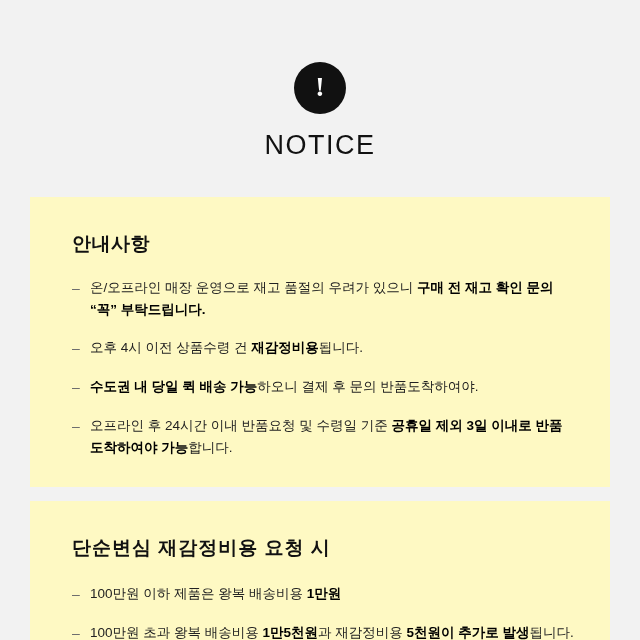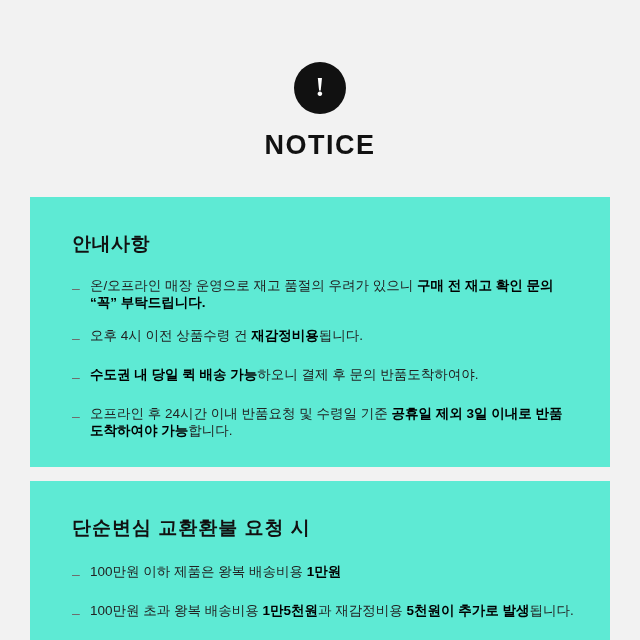--- a/index.html
+++ b/index.html
@@ -40,27 +40,27 @@
     font-size: 28px;
     font-weight: bold;
     line-height: 1;
     font-family: "Liberation Serif", serif;
     position: relative;
     top: -1px;
   }
   .notice-title {
     margin-top: 16px;
     font-size: 27px;
-    font-weight: bold;
+    font-weight: normal;
     letter-spacing: 1.5px;
     color: #111111;
   }
   
   .card {
-    background: #5eead4;
+    background: #fef9c3;
     margin: 0 30px;
     box-sizing: border-box;
     padding: 30px 34px 28px 34px;
   }
   .card.first {
     margin-top: 36px;
   }
   .card.second {
     margin-top: 14px;
     padding-bottom: 34px;
@@ -88,21 +88,21 @@
   .dash {
     flex: 0 0 auto;
     width: 18px;
     color: #6e6e6e;
     font-size: 14px;
     line-height: 23px;
   }
   .item-text {
     flex: 1 1 auto;
     font-size: 13.5px;
-    line-height: 17px;
+    line-height: 22px;
     color: #222222;
   }
   .item-text b {
     font-weight: bold;
     color: #000000;
   }
 </style>
 </head>
 <body>
 
@@ -141,21 +141,21 @@
 
     <div class="item">
       <div class="dash">–</div>
       <div class="item-text">
         <span>오프라인 후 24시간 이내 반품요청 및 수령일 기준 </span><b>공휴일 제외 3일 이내로 반품도착하여야 가능</b><span>합니다.</span>
       </div>
     </div>
   </div>
 
   <div class="card second">
-    <div class="card-heading">단순변심 교환환불 요청 시</div>
+    <div class="card-heading">단순변심 재감정비용 요청 시</div>
 
     <div class="item">
       <div class="dash">–</div>
       <div class="item-text">
         <span>100만원 이하 제품은 왕복 배송비용 </span><b>1만원</b>
       </div>
     </div>
 
     <div class="item">
       <div class="dash">–</div>

